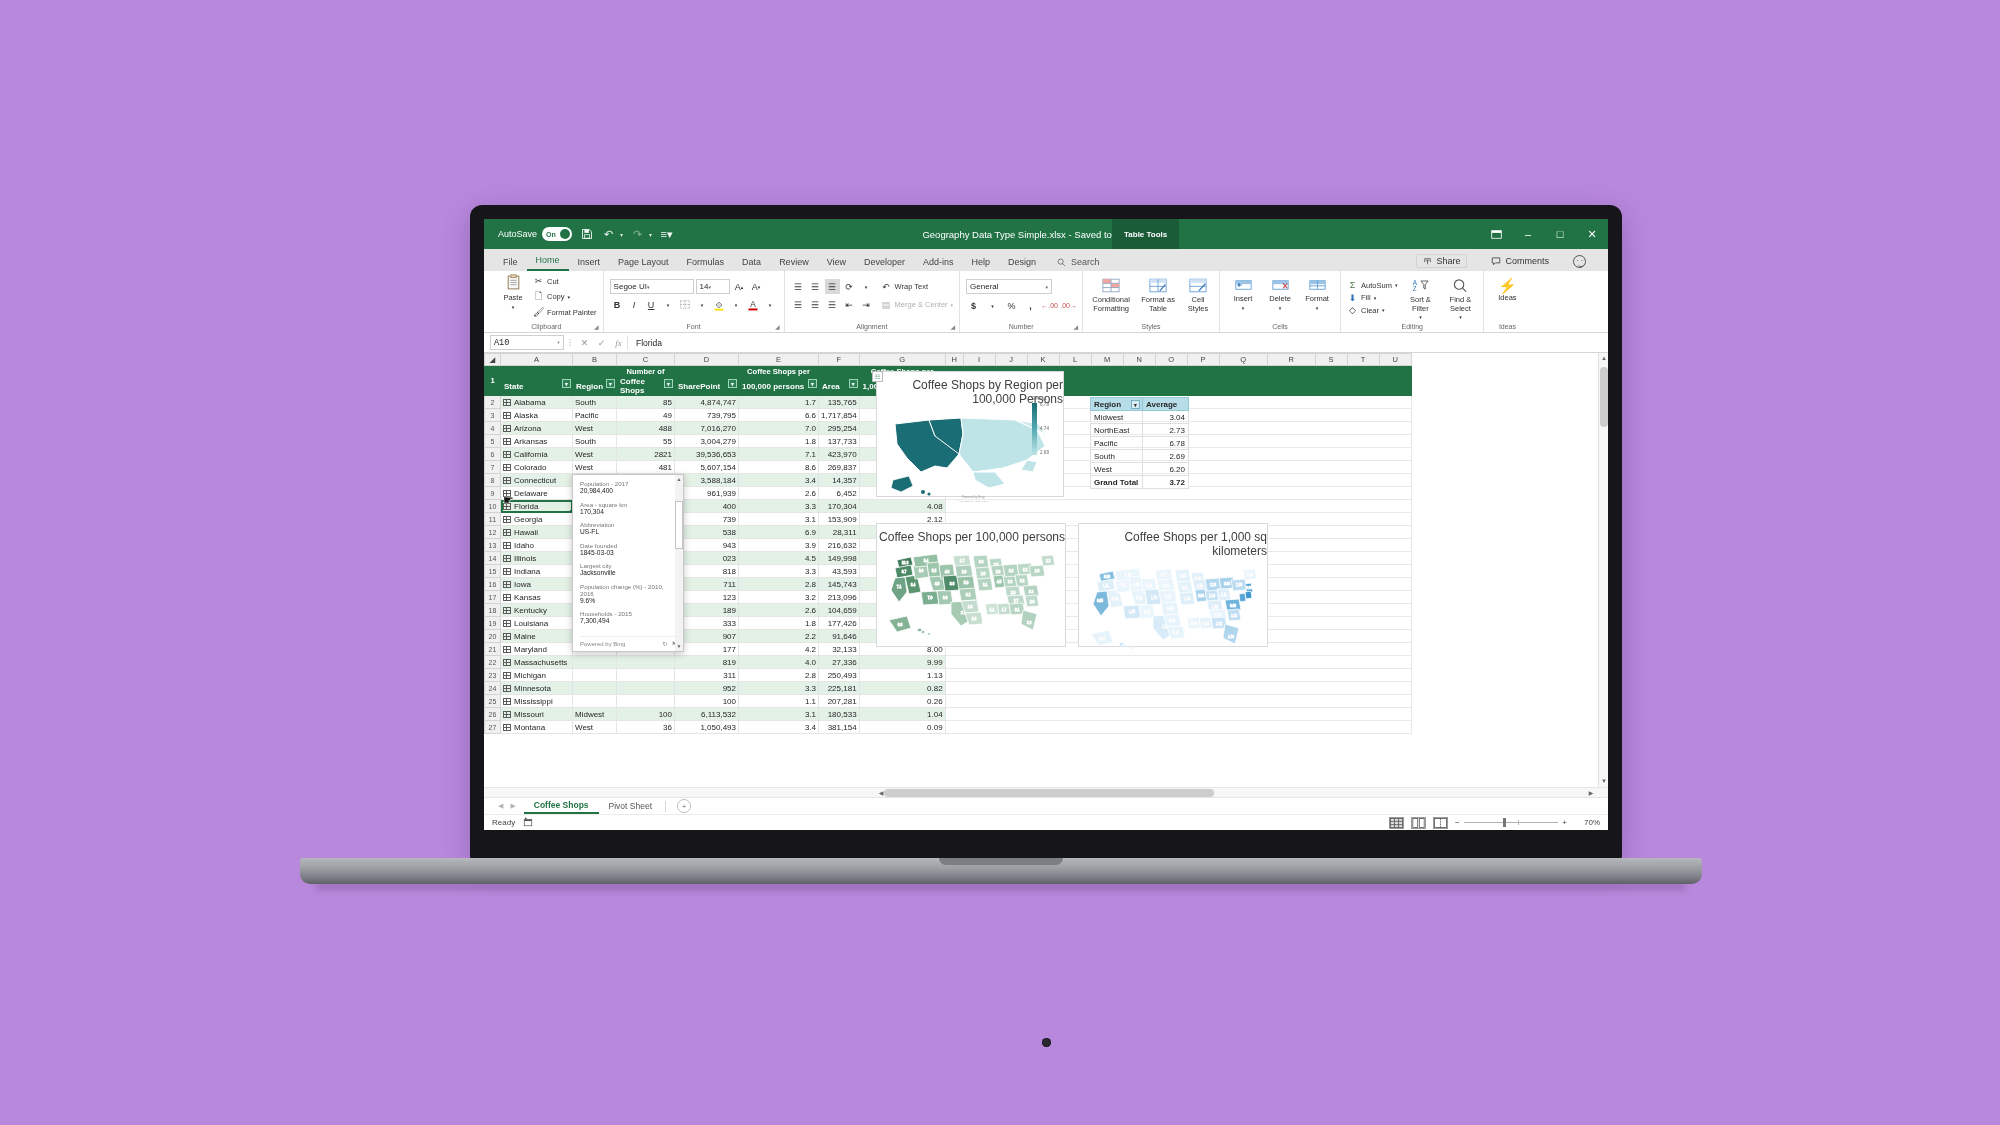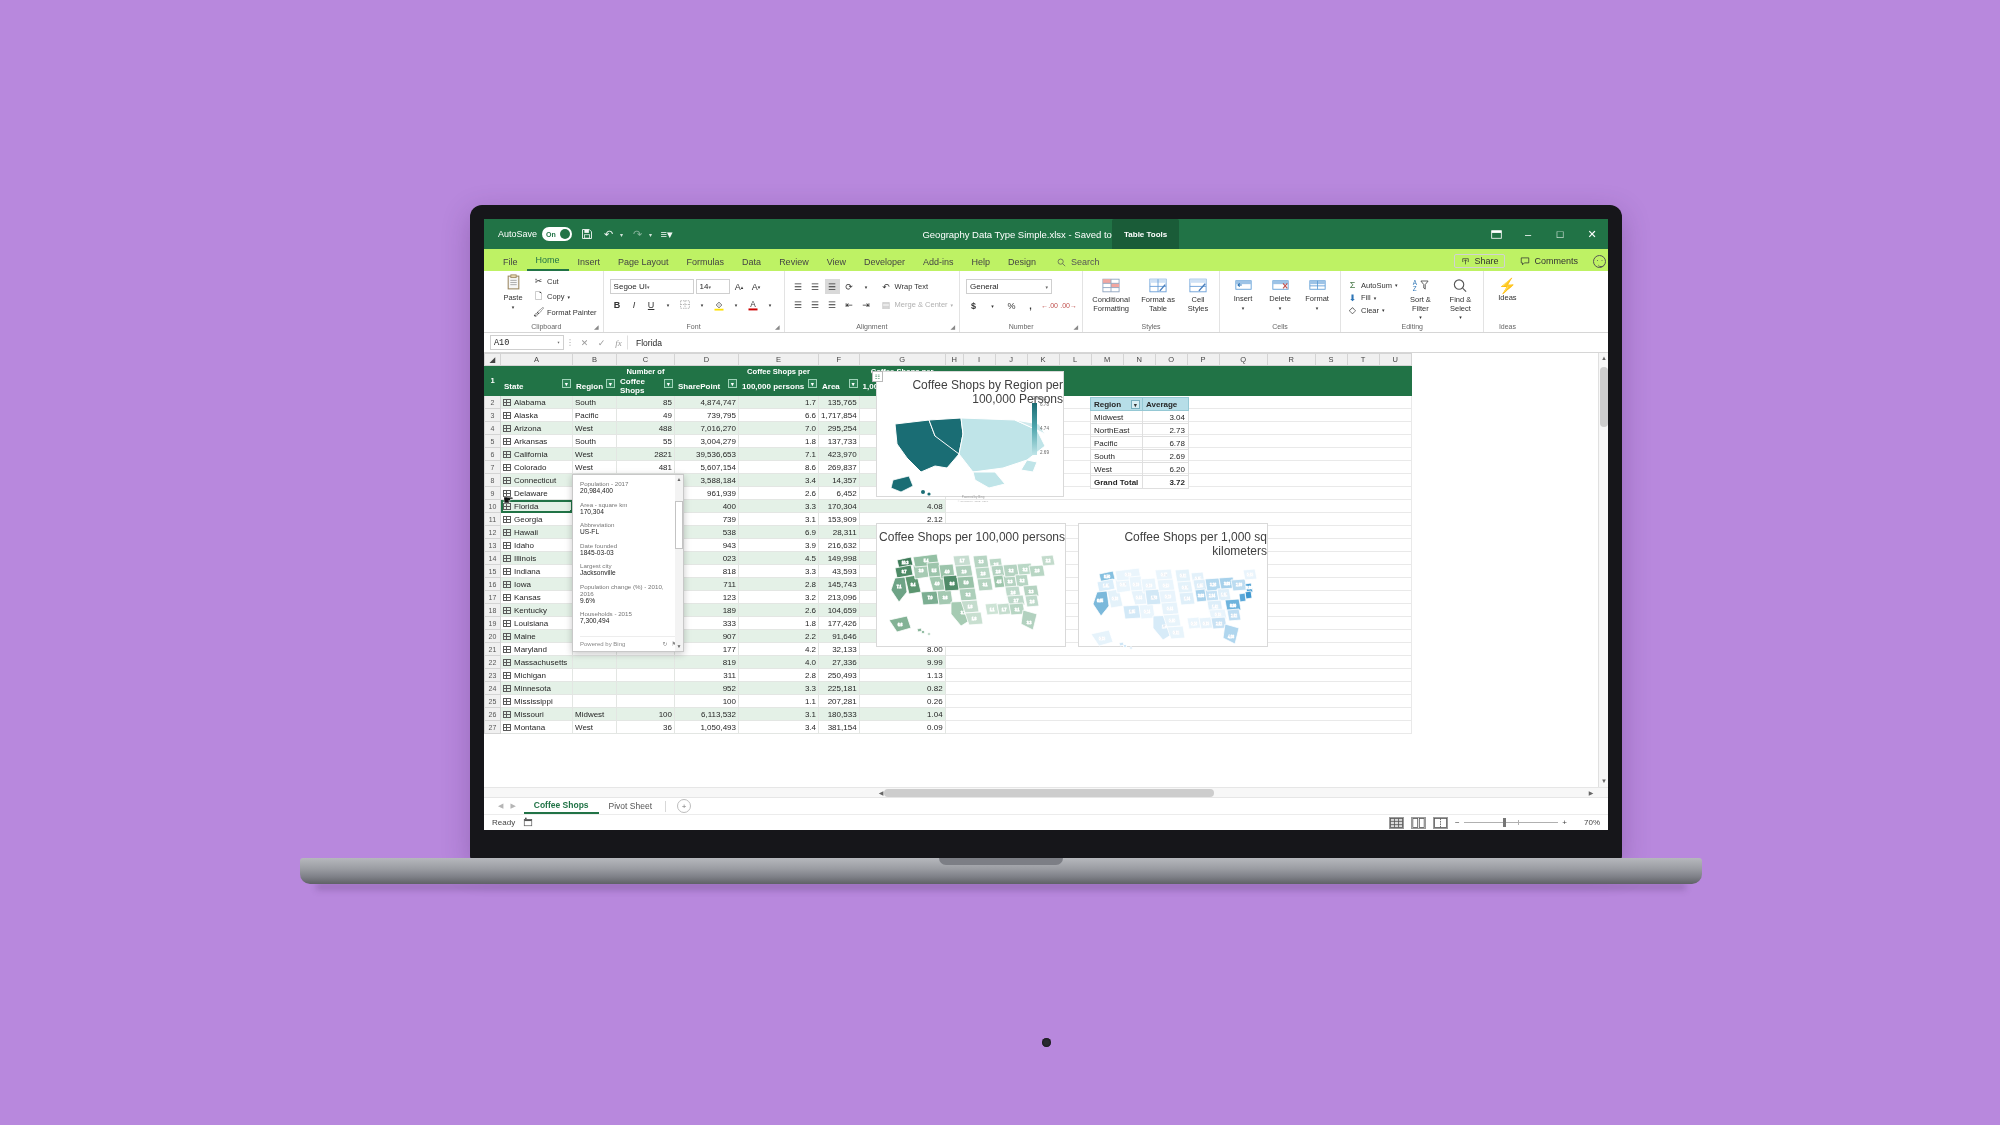--- a/index.html
+++ b/index.html
@@ -87,26 +87,26 @@
     position: absolute; left: 628px; top: 0; height: 30px;
     background: #1a5c38; color: #fff; font-size: 8px; font-weight: bold;
     display: flex; align-items: center; padding: 0 12px; border-radius: 2px 2px 0 0;
   }
   .win-ctrls { position: absolute; right: 0; top:0; height: 30px; display: flex; align-items: center; }
   .win-btn { width: 32px; height: 30px; display: flex; align-items: center; justify-content: center;
              color: #fff; font-size: 11px; }
   .win-btn.ribbonopt { font-size: 10px; }
 
   
-  .tabs { height: 22px; background: #bef264; display: flex; align-items: flex-end;
+  .tabs { height: 22px; background: #e5e5e5; display: flex; align-items: flex-end;
           padding-left: 10px; flex: none; position: relative; }
   .tab { font-size: 9px; color: #444; padding: 2px 9px 4px 9px; white-space: nowrap; }
   .tab.active { color: #217346; font-weight: normal; border-bottom: 2px solid #217346; }
   .search-box { display:flex; align-items:center; gap: 5px; padding: 2px 9px 4px 12px; color:#555; font-size:9px;}
-  .ribbon-right { margin-left: auto; display: flex; align-items: center; gap: 9px; padding-right: 2px; padding-bottom: 3px; }
+  .ribbon-right { margin-left: auto; display: flex; align-items: center; gap: 18px; padding-right: 22px; padding-bottom: 3px; }
   .sharebtn { display:flex; align-items:center; gap:4px; font-size: 9px; color:#333;
               border:1px solid #d2d2d2; border-radius:2px; padding: 1px 6px; }
   .smiley { width: 13px; height: 13px; border-radius: 50%; border: 1.2px solid #555; position: relative; }
   .smiley:before { content:""; position:absolute; left:3px; top:4px; width:1.4px; height:1.4px; background:#555; border-radius:50%;
                    box-shadow: 4.5px 0 0 #555; }
   .smiley:after { content:""; position:absolute; left:3.5px; top:7px; width:6px; height:3px;
                    border-bottom: 1.2px solid #555; border-radius: 0 0 6px 6px; }
 
   
   .ribbon { height: 62px; background: #fff; border-bottom: 1px solid #d6d6d6;

